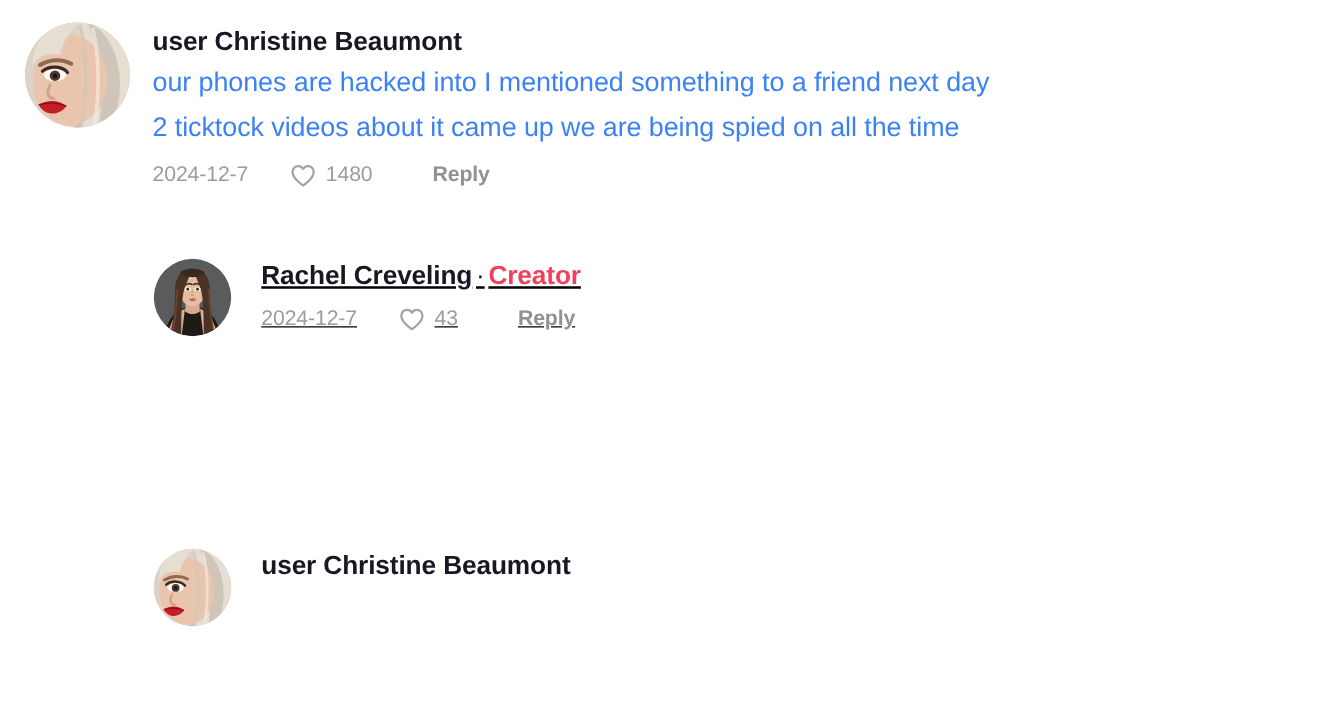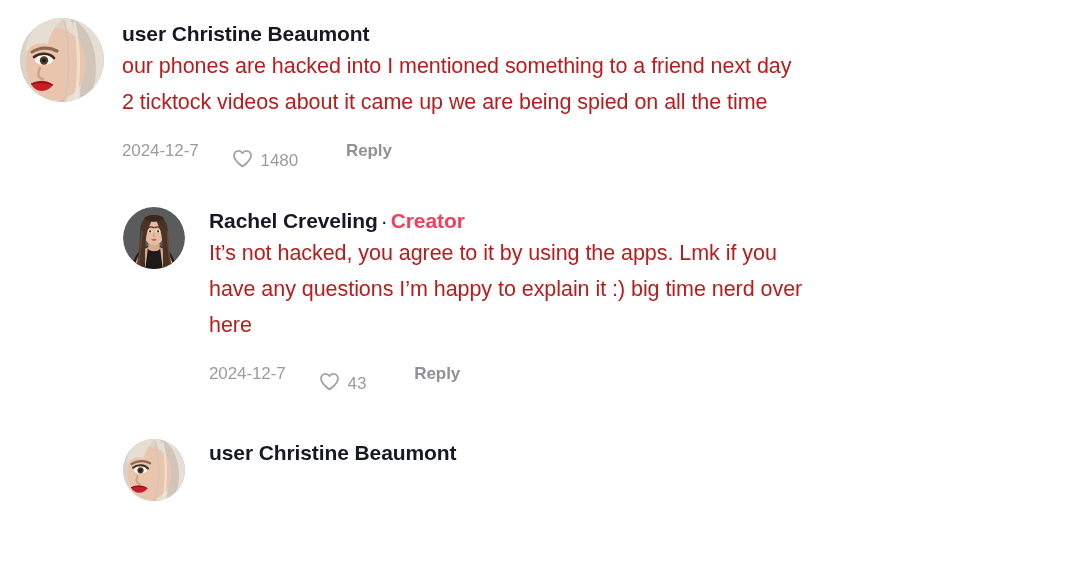--- a/index.html
+++ b/index.html
@@ -73,62 +73,62 @@
     padding: 0 3px;
   }
   .creator-badge {
     color: #F2405C;
     font-weight: 600;
   }
 
   .comment-text {
     font-size: 21.5px;
     font-weight: 400;
-    color: #b91c1c;
+    color: #3b82f6;
     line-height: 36px;
     letter-spacing: -0.05px;
     white-space: pre-wrap;
     max-width: 935px;
   }
   .comment.reply .comment-text { max-width: 830px; }
 
   
   .meta {
     display: flex;
     align-items: center;
     font-size: 17px;
     color: #909096;
     line-height: 28px;
     margin-top: 6px;
     letter-spacing: -0.1px;
   }
   .meta .date { color: #9b9ba1; }
   .meta .likes {
     display: flex;
+    align-items: center;
     margin-left: 32px;
     color: #9b9ba1;
-    margin-top: 21px;
   }
   .meta .likes .heart-icon {
     display: inline-block;
     width: 23px;
     height: 23px;
     margin-right: 7px;
   }
   .meta .likes .heart-icon svg { display: block; }
   .meta .reply-btn {
     margin-left: 48px;
     color: #909096;
     font-weight: 600;
     cursor: pointer;
   }
 
   
   #comment-0 { top: 18px; }
-  #comment-1 { top: 205px; }
+  #comment-1 { top: 205px; text-decoration: underline; }
   #comment-2 { top: 437px; }
 </style>
 </head>
 <body>
 
 <div class="thread">
 
   <div class="comment top-level" id="comment-0">
     <div class="avatar big">
       <svg viewBox="0 0 84 84" xmlns="http://www.w3.org/2000/svg">
@@ -225,23 +225,20 @@
           <path d="M31 26 L30.2 29.2 L32 29.4" stroke="#c89878" stroke-width="0.9" fill="none" stroke-linecap="round"></path>
 
           <path d="M28 32.5 C29.6 31.4 32.5 31.4 34 32.5 C32.4 34.4 29.6 34.4 28 32.5 Z" fill="#b4685e"></path>
         </g>
       </svg>
     </div>
     <div class="body">
       <div class="username-line">
         <span>Rachel Creveling</span><span class="sep">·</span><span class="creator-badge">Creator</span>
       </div>
-      <div class="comment-text">It’s not hacked, you agree to it by using the apps. Lmk if you
-have any questions I’m happy to explain it :) big time nerd over
-here</div>
       <div class="meta">
         <span class="date">2024-12-7</span>
         <span class="likes">
           <span class="heart-icon">
             <svg width="23" height="23" viewBox="0 0 24 24" fill="none" xmlns="http://www.w3.org/2000/svg">
               <path d="M12 20.2 C12 20.2 3.2 14.6 3.2 8.9 C3.2 6.1 5.3 4 7.9 4 C9.7 4 11.2 5 12 6.4 C12.8 5 14.3 4 16.1 4 C18.7 4 20.8 6.1 20.8 8.9 C20.8 14.6 12 20.2 12 20.2 Z" stroke="#a3a3a8" stroke-width="1.9" stroke-linejoin="round" fill="none"></path>
             </svg>
           </span>
           <span>43</span>
         </span>

